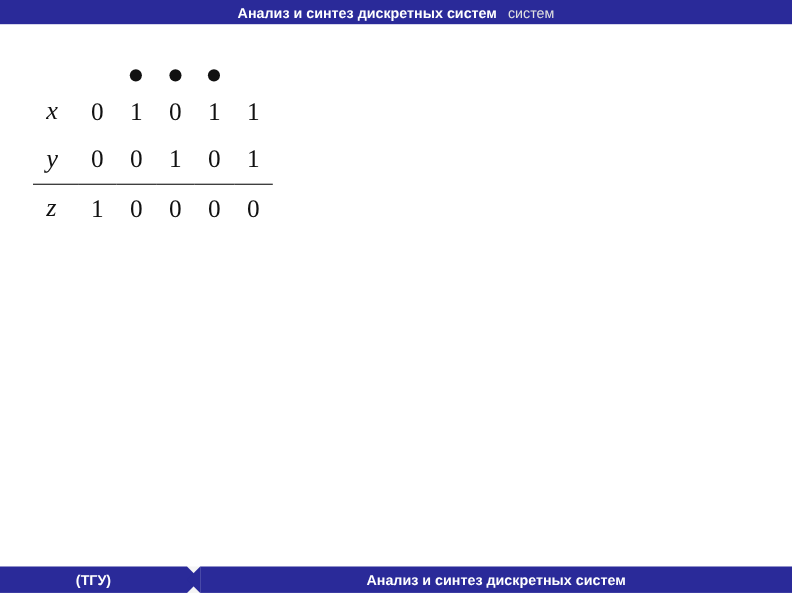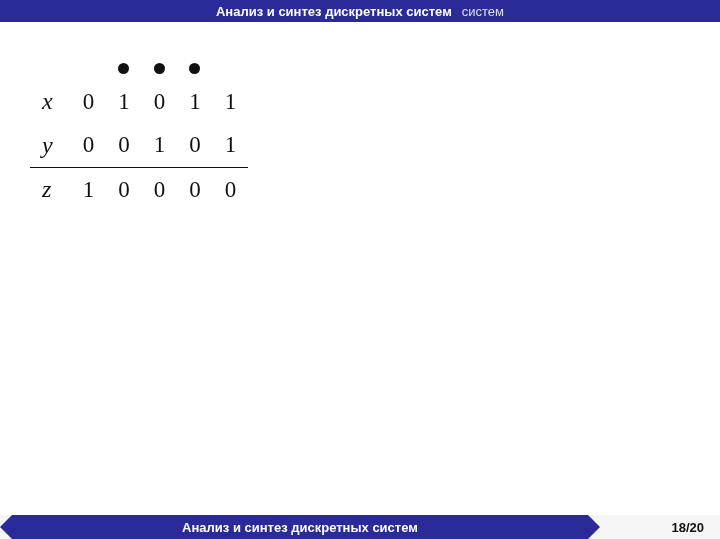--- a/index.html
+++ b/index.html
@@ -181,19 +181,15 @@
       <td>0</td>
       <td>0</td>
       <td>0</td>
       <td>0</td>
     </tr>
   </tbody>
     </table>
 </div>
 
 <div class="footer-bar">
+  <div class="footer-left">(ТГУ)</div>
   <div class="footer-mid">Анализ и синтез дискретных систем</div>
-  <div class="footer-right">
-    <span>18</span>
-      <span>/</span>
-      <span>20</span>
-  </div>
 </div>
 
 </body></html>

